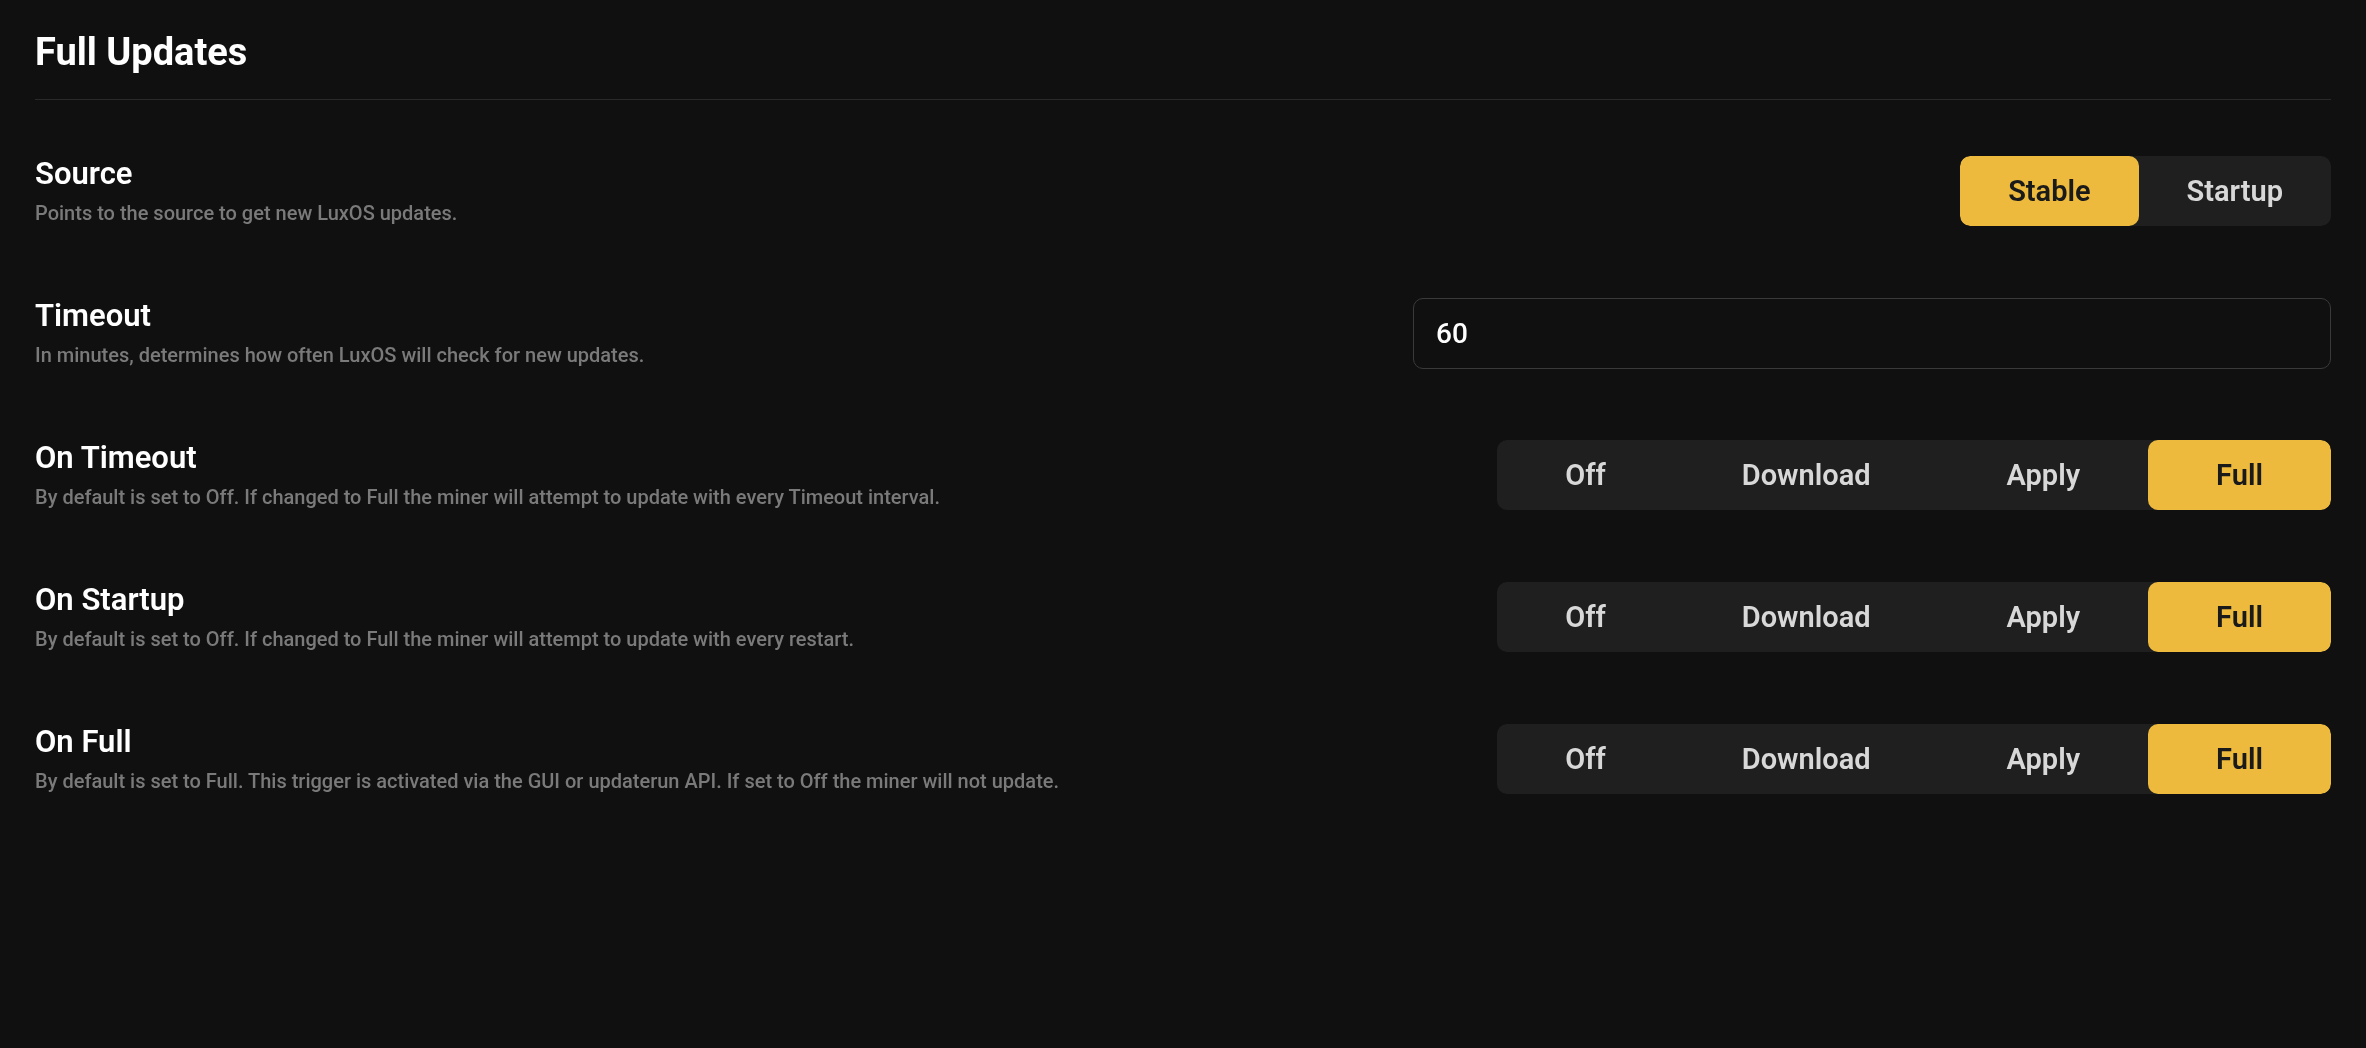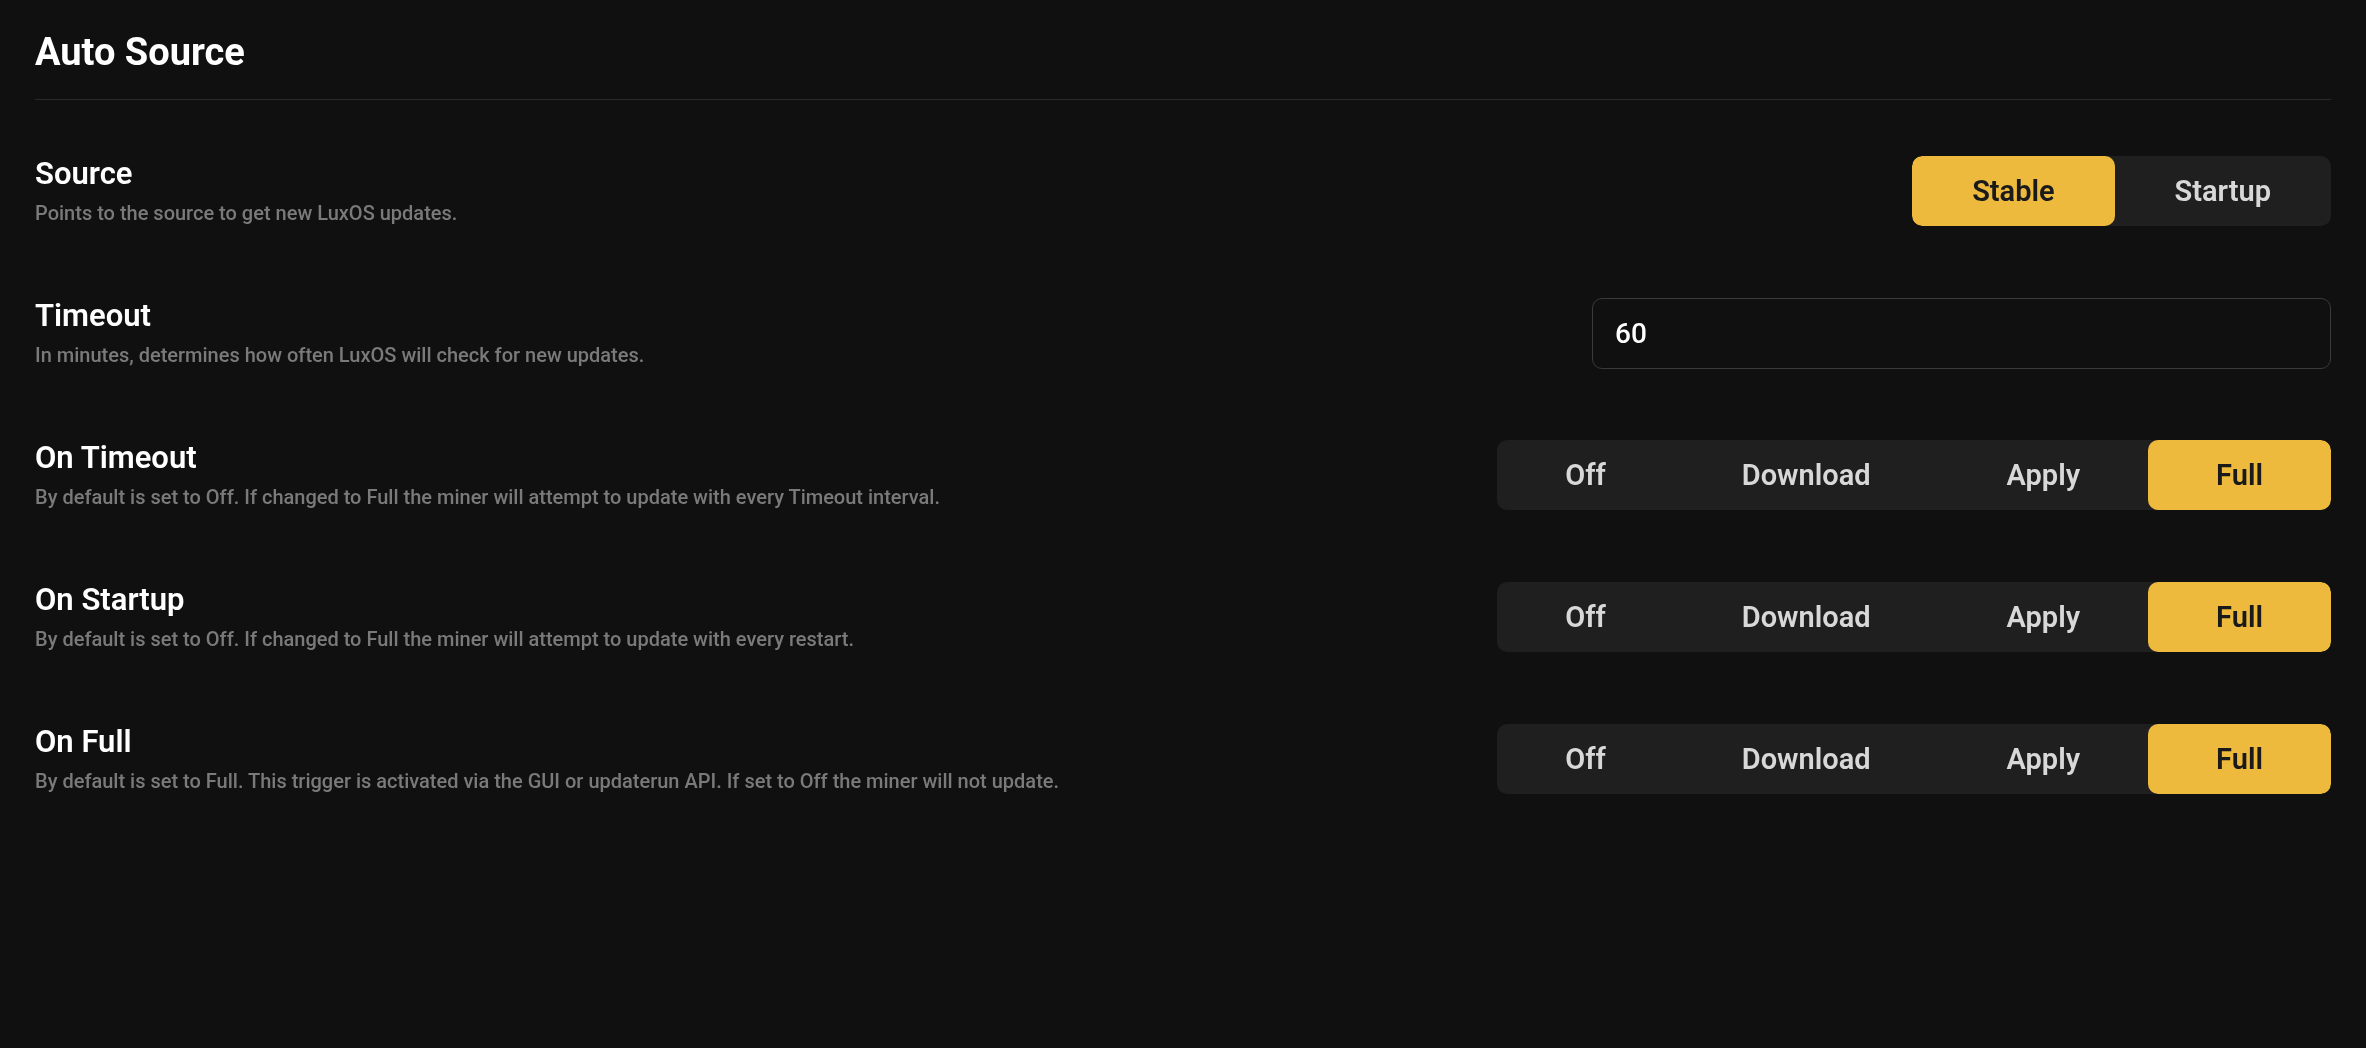--- a/index.html
+++ b/index.html
@@ -56,50 +56,50 @@
       background-color: #1f1f1f;
       border-radius: 10px;
       overflow: hidden;
     }
     .segment-btn {
       border: none;
       background: transparent;
       color: #d8d8d8;
       font-size: 29px;
       font-weight: 600;
-      padding: 18px 60px;
+      padding: 18px 48px;
       cursor: pointer;
       font-family: inherit;
       white-space: nowrap;
     }
     .segment-btn.active {
       background-color: #edba3e;
       color: #1a1a1a;
       border-radius: 10px;
     }
     .segment-group.compact .segment-btn {
       padding: 18px 68px;
     }
     .text-input {
-      width: 739px;
+      width: 918px;
       background-color: transparent;
       border: 1px solid #3a3a3a;
       border-radius: 10px;
       color: #ffffff;
       font-size: 28px;
       font-weight: 500;
       padding: 18px 22px;
       font-family: inherit;
       outline: none;
     }
   </style>
 </head>
 <body>
 
-<h1 class="section-title">Auto Source</h1>
+<h1 class="section-title">Full Updates</h1>
 <hr class="divider">
 
 <div class="setting-row">
   <div class="setting-label">
     <div class="setting-name">Source</div>
     <div class="setting-description">Points to the source to get new LuxOS updates.</div>
   </div>
   <div class="setting-control">
     <div class="segment-group">
       <button class="segment-btn active">Stable</button>

